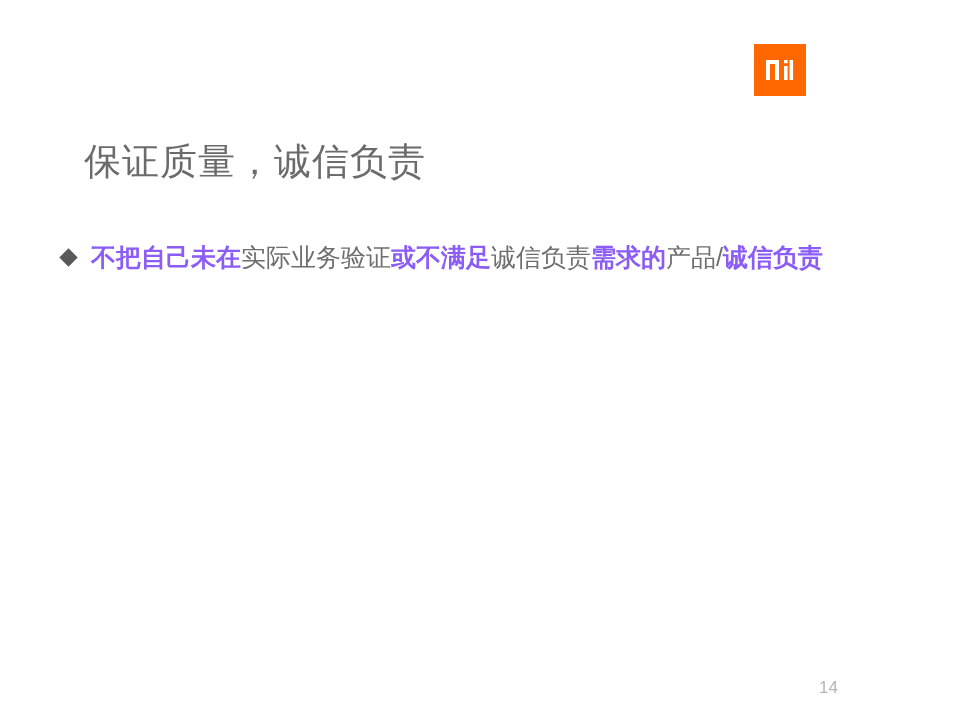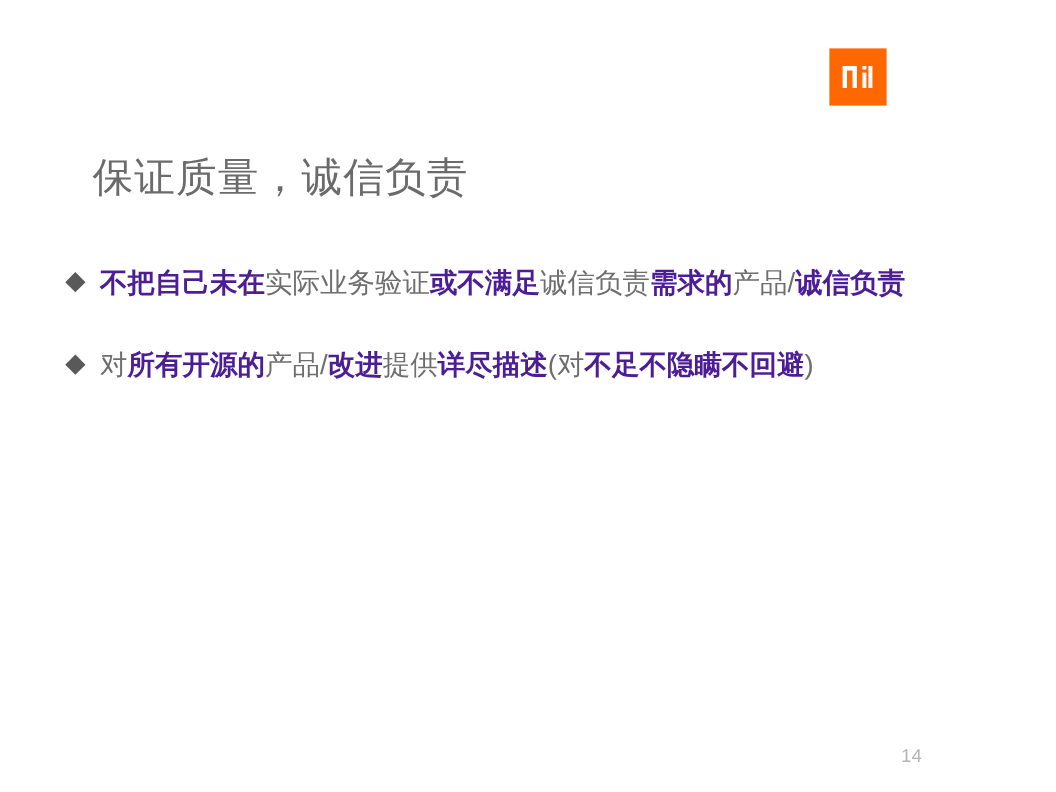--- a/index.html
+++ b/index.html
@@ -68,21 +68,21 @@
     width: 13px;
     height: 13px;
     background: #595959;
     transform: rotate(45deg);
     margin-right: 16px;
     position: relative;
     top: -2px;
   }
   .t-b {
     font-weight: bold;
-    color: #4c1d95;
+    color: #8b5cf6;
     margin-top: 23px;
   }
   .t-n {
     font-weight: normal;
     color: #6e6e6e;
   }
   
   .footer-url {
     position: absolute;
     bottom: 24px;
@@ -112,18 +112,17 @@
       <rect x="19" y="2" width="3.6" height="3.2" fill="#ffffff"></rect>
       <rect x="19" y="8" width="3.6" height="14" fill="#ffffff"></rect>
       <rect x="24.5" y="2" width="3.6" height="20" fill="#ffffff"></rect>
     </svg>
   </div>
 
   <h1 class="title">保证质量，诚信负责</h1>
 
   <div class="bullets">
       <div class="bullet-row"><span class="diamond"></span><span class="t-b">不把自己未在</span><span class="t-n">实际业务验证</span><span class="t-b">或不满足</span><span class="t-n">诚信负责</span><span class="t-b">需求的</span><span class="t-n">产品/</span><span class="t-b">诚信负责</span></div>
-      <div class="bullet-row"><span class="diamond"></span><span class="t-n">对</span><span class="t-b">所有开源的</span><span class="t-n">产品/</span><span class="t-b">改进</span><span class="t-n">提供</span><span class="t-b">详尽描述</span><span class="t-n">(对</span><span class="t-b">不足不隐瞒不回避</span><span class="t-n">)</span></div>
     </div>
 
   <div class="page-num">14</div>
 
 </div>
 
 </body></html>

